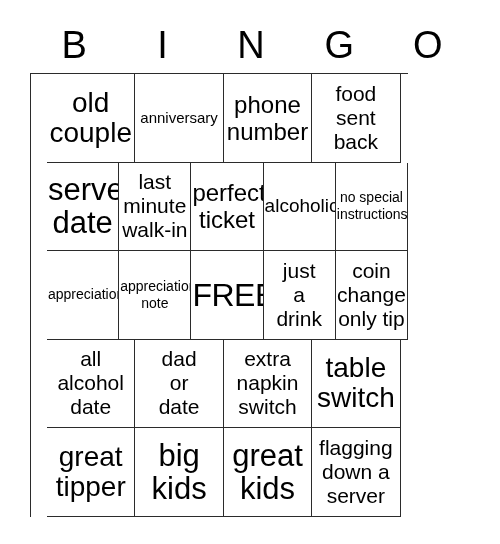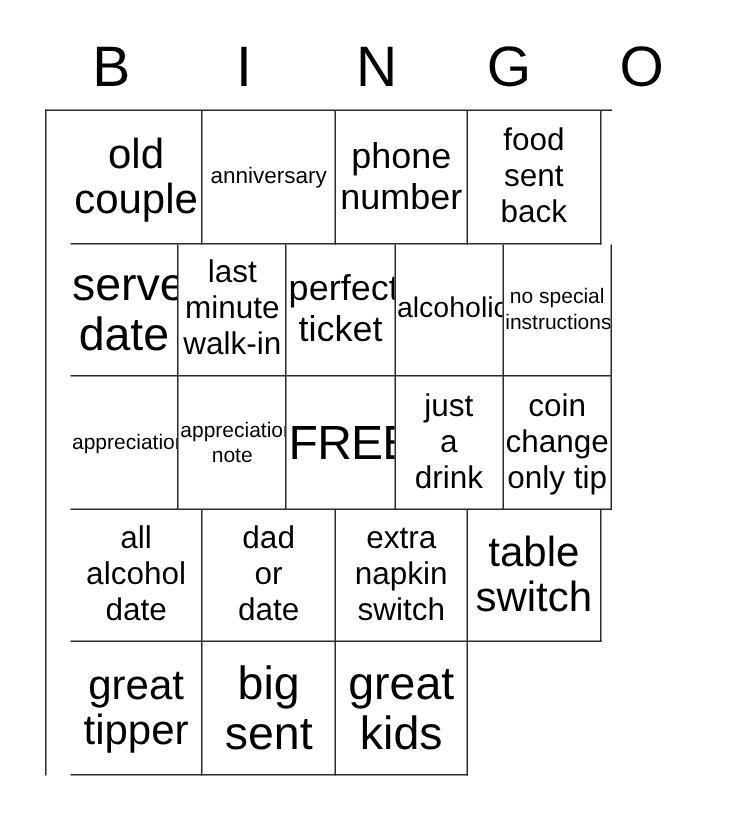--- a/index.html
+++ b/index.html
@@ -181,22 +181,27 @@
         </div>
     </div>
 
     <div class="grid-row">
       <div class="cell fs-xl">
           <span class="cell-text">great
 tipper</span>
         </div>
       <div class="cell fs-xxl">
           <span class="cell-text">big
-sent</span>
+kids</span>
         </div>
       <div class="cell fs-xxl">
           <span class="cell-text">great
 kids</span>
         </div>
+      <div class="cell fs-md">
+          <span class="cell-text">flagging
+down a
+server</span>
+        </div>
     </div>
 
   </div>
 </div>
 
 </body></html>

